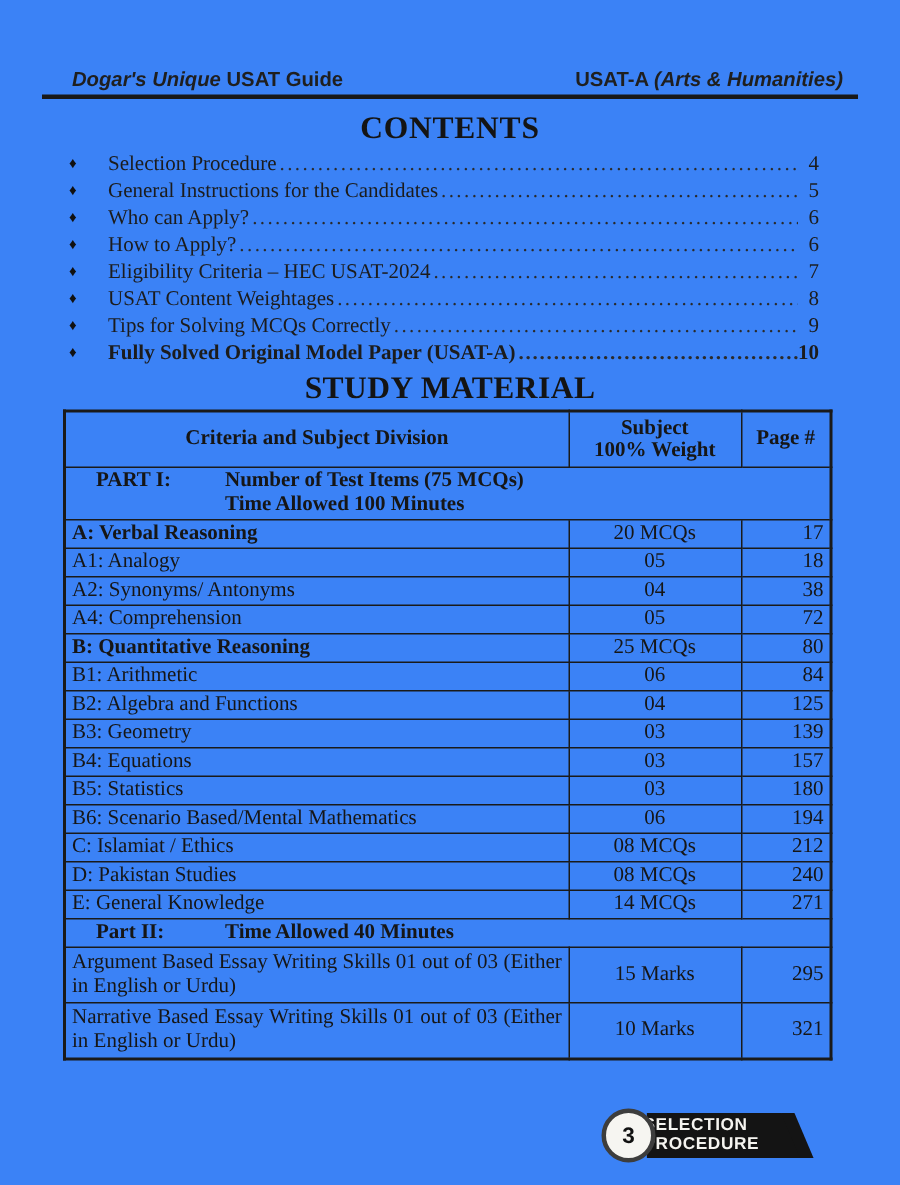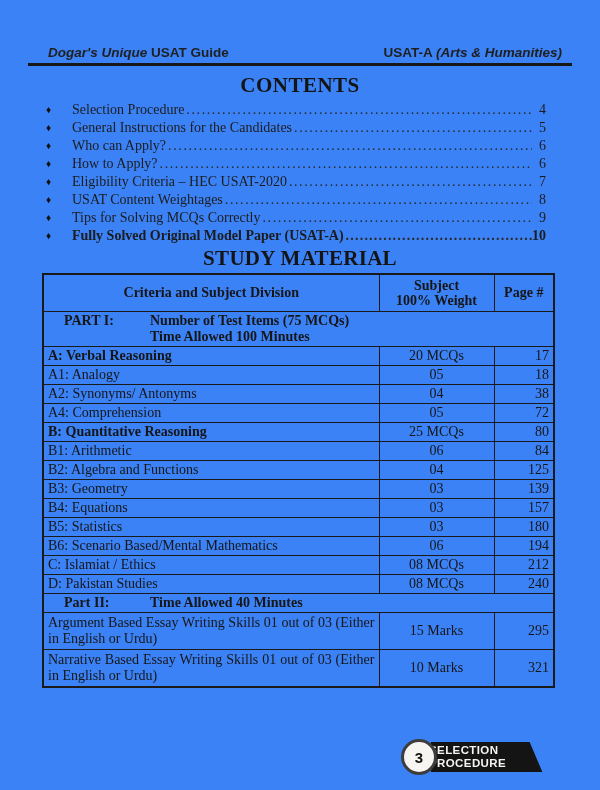--- a/index.html
+++ b/index.html
@@ -137,21 +137,21 @@
     <span class="toc-page">6</span>
   </li>
       <li class="toc-item">
     <span class="bullet">♦</span>
     <span class="toc-label">How to Apply?</span>
     <span class="toc-dots"></span>
     <span class="toc-page">6</span>
   </li>
       <li class="toc-item">
     <span class="bullet">♦</span>
-    <span class="toc-label">Eligibility Criteria – HEC USAT-2020</span>
+    <span class="toc-label">Eligibility Criteria – HEC USAT-2024</span>
     <span class="toc-dots"></span>
     <span class="toc-page">7</span>
   </li>
       <li class="toc-item">
     <span class="bullet">♦</span>
     <span class="toc-label">USAT Content Weightages</span>
     <span class="toc-dots"></span>
     <span class="toc-page">8</span>
   </li>
       <li class="toc-item">
@@ -256,20 +256,25 @@
         <tr class="wt-bold">
     <td class="c-label">C: Islamiat / Ethics</td>
     <td class="c-weight">08 MCQs</td>
     <td class="c-page">212</td>
   </tr>
         <tr class="wt-bold">
     <td class="c-label">D: Pakistan Studies</td>
     <td class="c-weight">08 MCQs</td>
     <td class="c-page">240</td>
   </tr>
+        <tr class="wt-bold">
+    <td class="c-label">E: General Knowledge</td>
+    <td class="c-weight">14 MCQs</td>
+    <td class="c-page">271</td>
+  </tr>
         <tr class="part-row">
     <td colspan="3">
       <div class="part-flex">
         <span class="part-left">Part II:</span>
         <span class="part-lines">
                 <div>Time Allowed 40 Minutes</div>
               </span>
       </div>
     </td>
   </tr>

